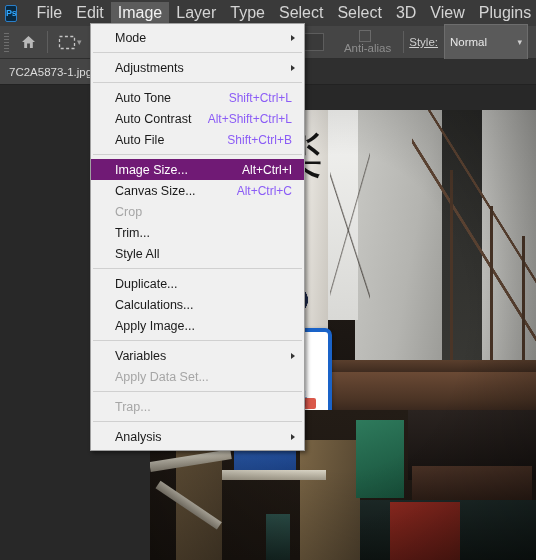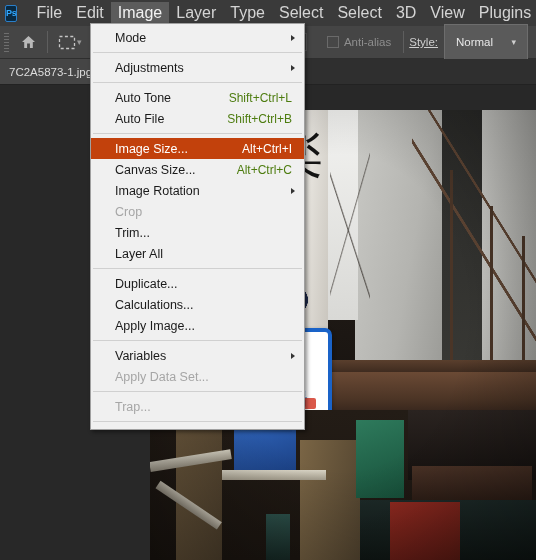--- a/index.html
+++ b/index.html
@@ -61,21 +61,21 @@
   .checkbox {
     width: 12px; height: 12px; border: 1px solid #6a6a6a; background: #474747;
     margin-right: 5px;
   }
   .opt-label { font-size: 11.5px; color: #8e8e8e; white-space: nowrap; }
   .opt-label.bright { color: #cfcfcf; text-decoration: underline; }
   .select-box {
     height: 36px; min-width: 84px; background: #5a5a5a;
     border: 1px solid #6d6d6d;
     display: flex; align-items: center; justify-content: space-between;
-    padding: 0 11px; margin-left: 6px;
+    padding: 0 5px; margin-left: 6px;
   }
   .select-box span { font-size: 11.5px; color: #e8e8e8; }
   .select-box .arr { font-size: 9px; color: #cfcfcf; }
 
   
   .tabbar {
     position: absolute; left: 0; top: 59px; width: 536px; height: 26px;
     background: #2f2f2f;
     display: flex; align-items: stretch;
     border-bottom: 1px solid #222;
@@ -113,26 +113,26 @@
     z-index: 50;
   }
   .mi {
     position: relative;
     height: 21px;
     display: flex; align-items: center;
     padding: 0 8px 0 24px;
     font-size: 12.5px; color: #1a1a1a;
     white-space: nowrap;
   }
-  .mi.sel { background: #c2410c; color: #ffffff; }
+  .mi.sel { background: #701a75; color: #ffffff; }
   .mi.disabled { color: #a6a6a6; }
   .mi .lbl { flex: 0 0 auto; }
   .mi .accel {
     position: absolute; right: 12px;
-    font-size: 12px; color: #4d7c0f;
+    font-size: 12px; color: #8b5cf6;
   }
   .mi.sel .accel { color: #ffffff; }
   .mi .sub {
     position: absolute; right: 9px;
     width: 0; height: 0;
     border-left: 4px solid #333;
     border-top: 3.5px solid transparent;
     border-bottom: 3.5px solid transparent;
   }
   .sep { height: 1px; background: #d0d0d0; margin: 4px 2px; }
@@ -179,21 +179,21 @@
     <div class="tool-btn">
       <svg width="18" height="15" viewBox="0 0 18 15" aria-hidden="true">
         <rect x="1.5" y="1.5" width="15" height="12" fill="none" stroke="#c6c6c6" stroke-width="1.3" stroke-dasharray="3 2.4"></rect>
       </svg>
     </div>
     <div class="chev">▾</div>
 
     <div style="flex:1 1 auto;"></div>
 
     <div class="opt-field" title=""></div>
-    <div style="display:flex;align-items:center;margin-left:20px;">
+    <div style="display:flex;align-items:center;margin-left:20px;flex-direction:column;">
       <div class="checkbox"></div>
       <div class="opt-label">Anti-alias</div>
     </div>
     <div class="vdiv" style="margin-left:12px;"></div>
     <div class="opt-label bright">Style:</div>
     <div class="select-box">
       <span>Normal</span>
       <span class="arr">▾</span>
     </div>
     <div style="width:8px;"></div>
@@ -363,44 +363,44 @@
       <div class="mi">
         <span class="lbl">Adjustments</span>
         <span class="sub"></span>
       </div>
       <div class="sep"></div>
       <div class="mi">
         <span class="lbl">Auto Tone</span>
         <span class="accel">Shift+Ctrl+L</span>
       </div>
       <div class="mi">
+        <span class="lbl">Auto Contrast</span>
+        <span class="accel">Alt+Shift+Ctrl+L</span>
+      </div>
+      <div class="mi">
         <span class="lbl">Auto File</span>
         <span class="accel">Shift+Ctrl+B</span>
       </div>
       <div class="sep"></div>
       <div class="mi sel">
         <span class="lbl">Image Size...</span>
         <span class="accel">Alt+Ctrl+I</span>
       </div>
       <div class="mi">
         <span class="lbl">Canvas Size...</span>
         <span class="accel">Alt+Ctrl+C</span>
       </div>
-      <div class="mi">
-        <span class="lbl">Image Rotation</span>
-        <span class="sub"></span>
-      </div>
       <div class="mi disabled">
         <span class="lbl">Crop</span>
       </div>
       <div class="mi">
         <span class="lbl">Trim...</span>
       </div>
       <div class="mi">
-        <span class="lbl">Layer All</span>
+        <span class="lbl">Style All</span>
       </div>
       <div class="sep"></div>
       <div class="mi">
         <span class="lbl">Duplicate...</span>
       </div>
       <div class="mi">
         <span class="lbl">Calculations...</span>
       </div>
       <div class="mi">
         <span class="lbl">Apply Image...</span>
@@ -411,15 +411,19 @@
         <span class="sub"></span>
       </div>
       <div class="mi disabled">
         <span class="lbl">Apply Data Set...</span>
       </div>
       <div class="sep"></div>
       <div class="mi disabled">
         <span class="lbl">Trap...</span>
       </div>
       <div class="sep"></div>
+      <div class="mi">
+        <span class="lbl">Analysis</span>
+        <span class="sub"></span>
+      </div>
     </div>
 
 </div>
 
 </body></html>

